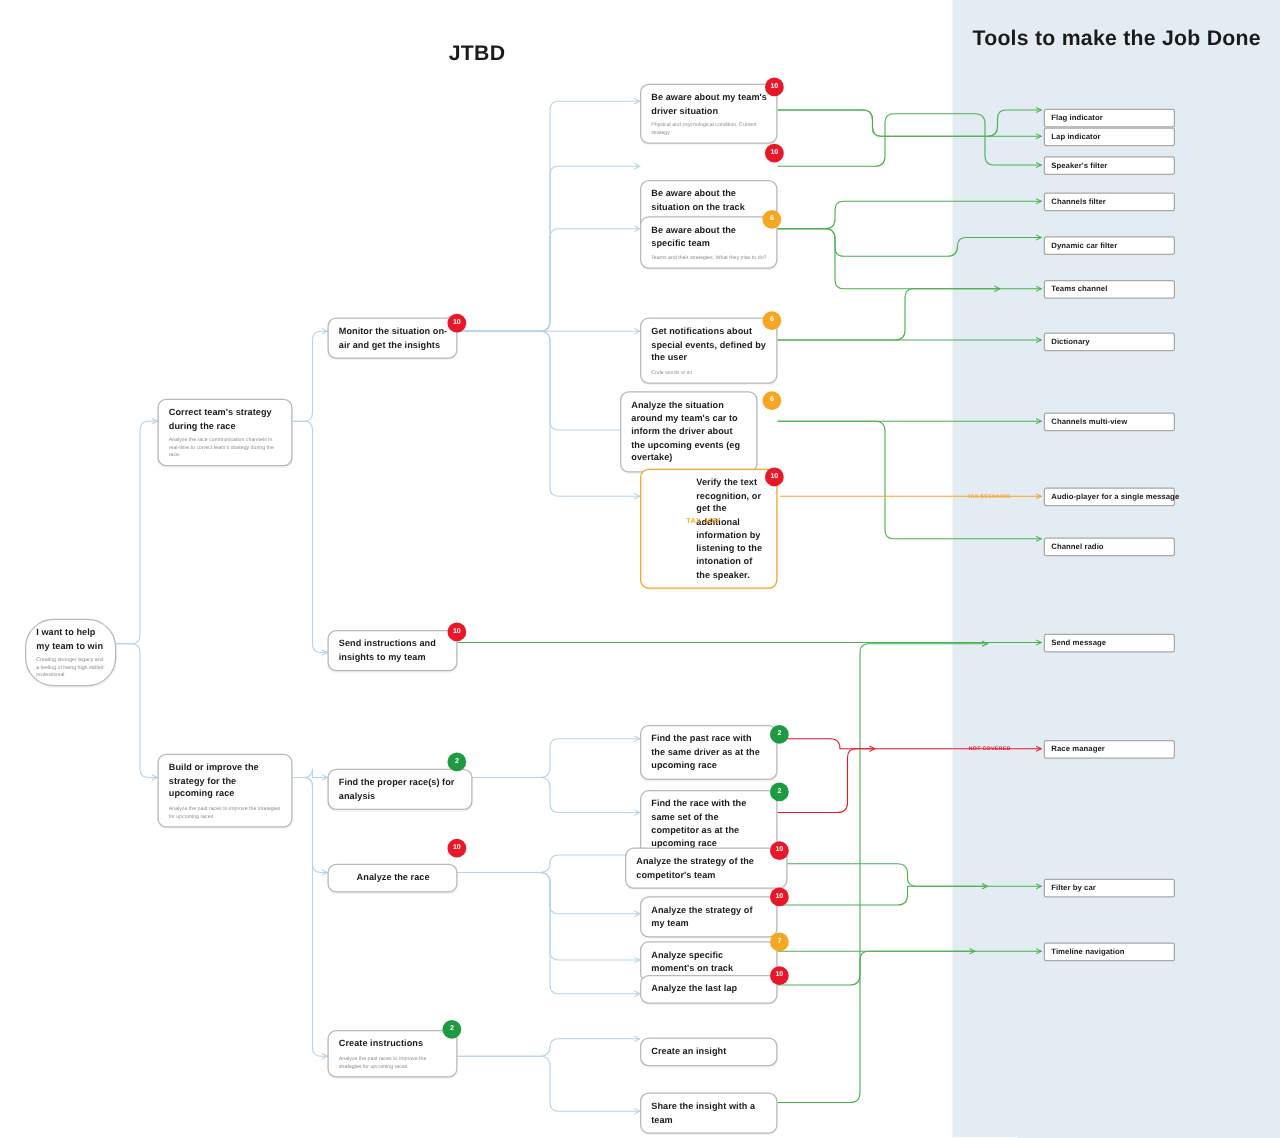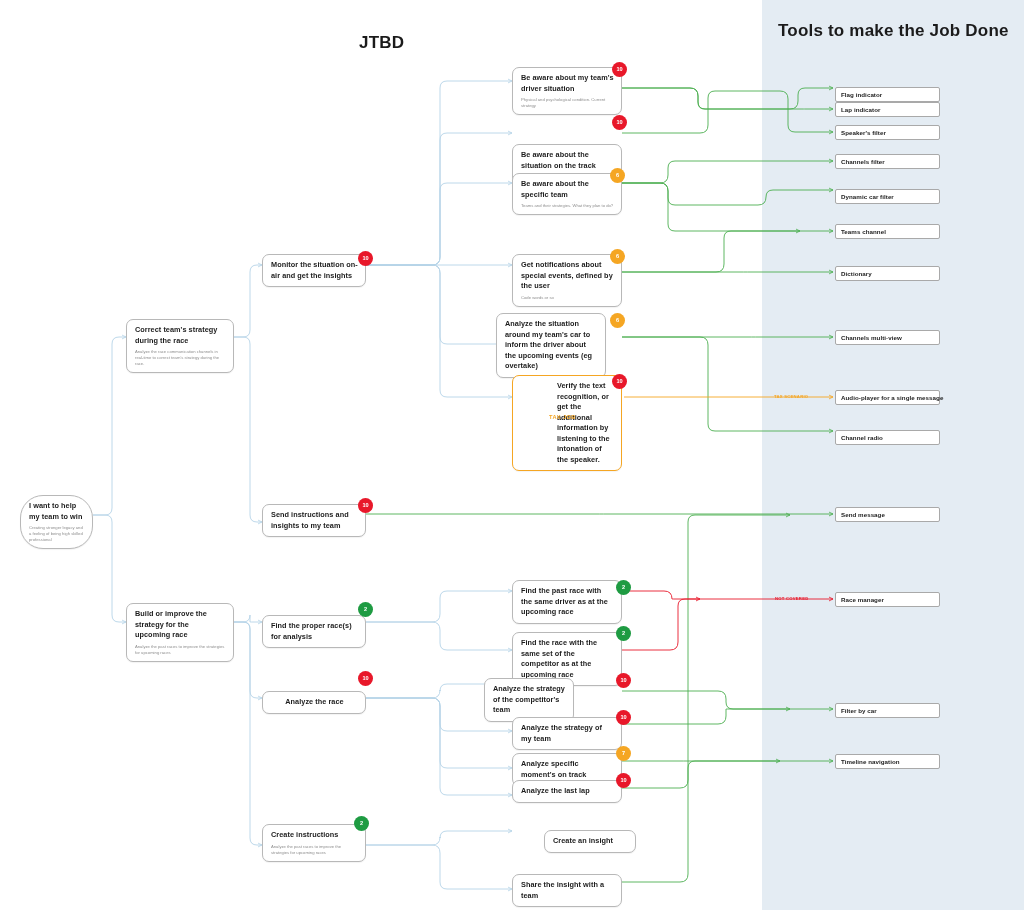--- a/index.html
+++ b/index.html
@@ -231,21 +231,21 @@
   <div class="node" style="left:262px; top:254px; width:104px;">
     <div class="t">Monitor the situation on-air and get the insights</div>
   </div>
   <div class="badge red" style="left:358px; top:251px;">10</div>
 
   <div class="node" style="left:262px; top:504px; width:104px;">
     <div class="t">Send instructions and insights to my team</div>
   </div>
   <div class="badge red" style="left:358px; top:498px;">10</div>
 
-  <div class="node" style="left:262px; top:615px; width:104px;">
+  <div class="node" style="left:262px; top:615px; width:116px;">
     <div class="t">Find the proper race(s) for analysis</div>
   </div>
   <div class="badge green" style="left:358px; top:602px;">2</div>
 
   <div class="node" style="left:262px; top:691px; width:104px;text-align:center;">
     <div class="t">Analyze the race</div>
   </div>
   <div class="badge red" style="left:358px; top:671px;">10</div>
 
   <div class="node" style="left:262px; top:824px; width:104px;">
@@ -292,41 +292,41 @@
   <div class="node" style="left:512px; top:580px; width:110px;">
     <div class="t">Find the past race with the same driver as at the upcoming race</div>
   </div>
   <div class="badge green" style="left:616px; top:580px;">2</div>
 
   <div class="node" style="left:512px; top:632px; width:110px;">
     <div class="t">Find the race with the same set of the competitor as at the upcoming race</div>
   </div>
   <div class="badge green" style="left:616px; top:626px;">2</div>
 
-  <div class="node" style="left:484px; top:678px; width:90px;">
+  <div class="node" style="left:500px; top:678px; width:130px;">
     <div class="t">Analyze the strategy of the competitor's team</div>
   </div>
   <div class="badge red" style="left:616px; top:673px;">10</div>
 
   <div class="node" style="left:512px; top:717px; width:110px;">
     <div class="t">Analyze the strategy of my team</div>
   </div>
   <div class="badge red" style="left:616px; top:710px;">10</div>
 
   <div class="node" style="left:512px; top:753px; width:110px;">
     <div class="t">Analyze specific moment's on track</div>
   </div>
   <div class="badge orange" style="left:616px; top:746px;">7</div>
 
   <div class="node" style="left:512px; top:780px; width:110px;">
     <div class="t">Analyze the last lap</div>
   </div>
   <div class="badge red" style="left:616px; top:773px;">10</div>
 
-  <div class="node" style="left:512px; top:830px; width:92px;margin-left:32px;">
+  <div class="node" style="left:512px; top:830px; width:110px;">
     <div class="t">Create an insight</div>
   </div>
 
   <div class="node" style="left:512px; top:874px; width:110px;">
     <div class="t">Share the insight with a team</div>
   </div>
 
   <div class="edge-label orange" style="left:774px; top:394px;">TAX SCENARIO</div>
   <div class="edge-label red" style="left:775px; top:596px;">NOT COVERED</div>
 

